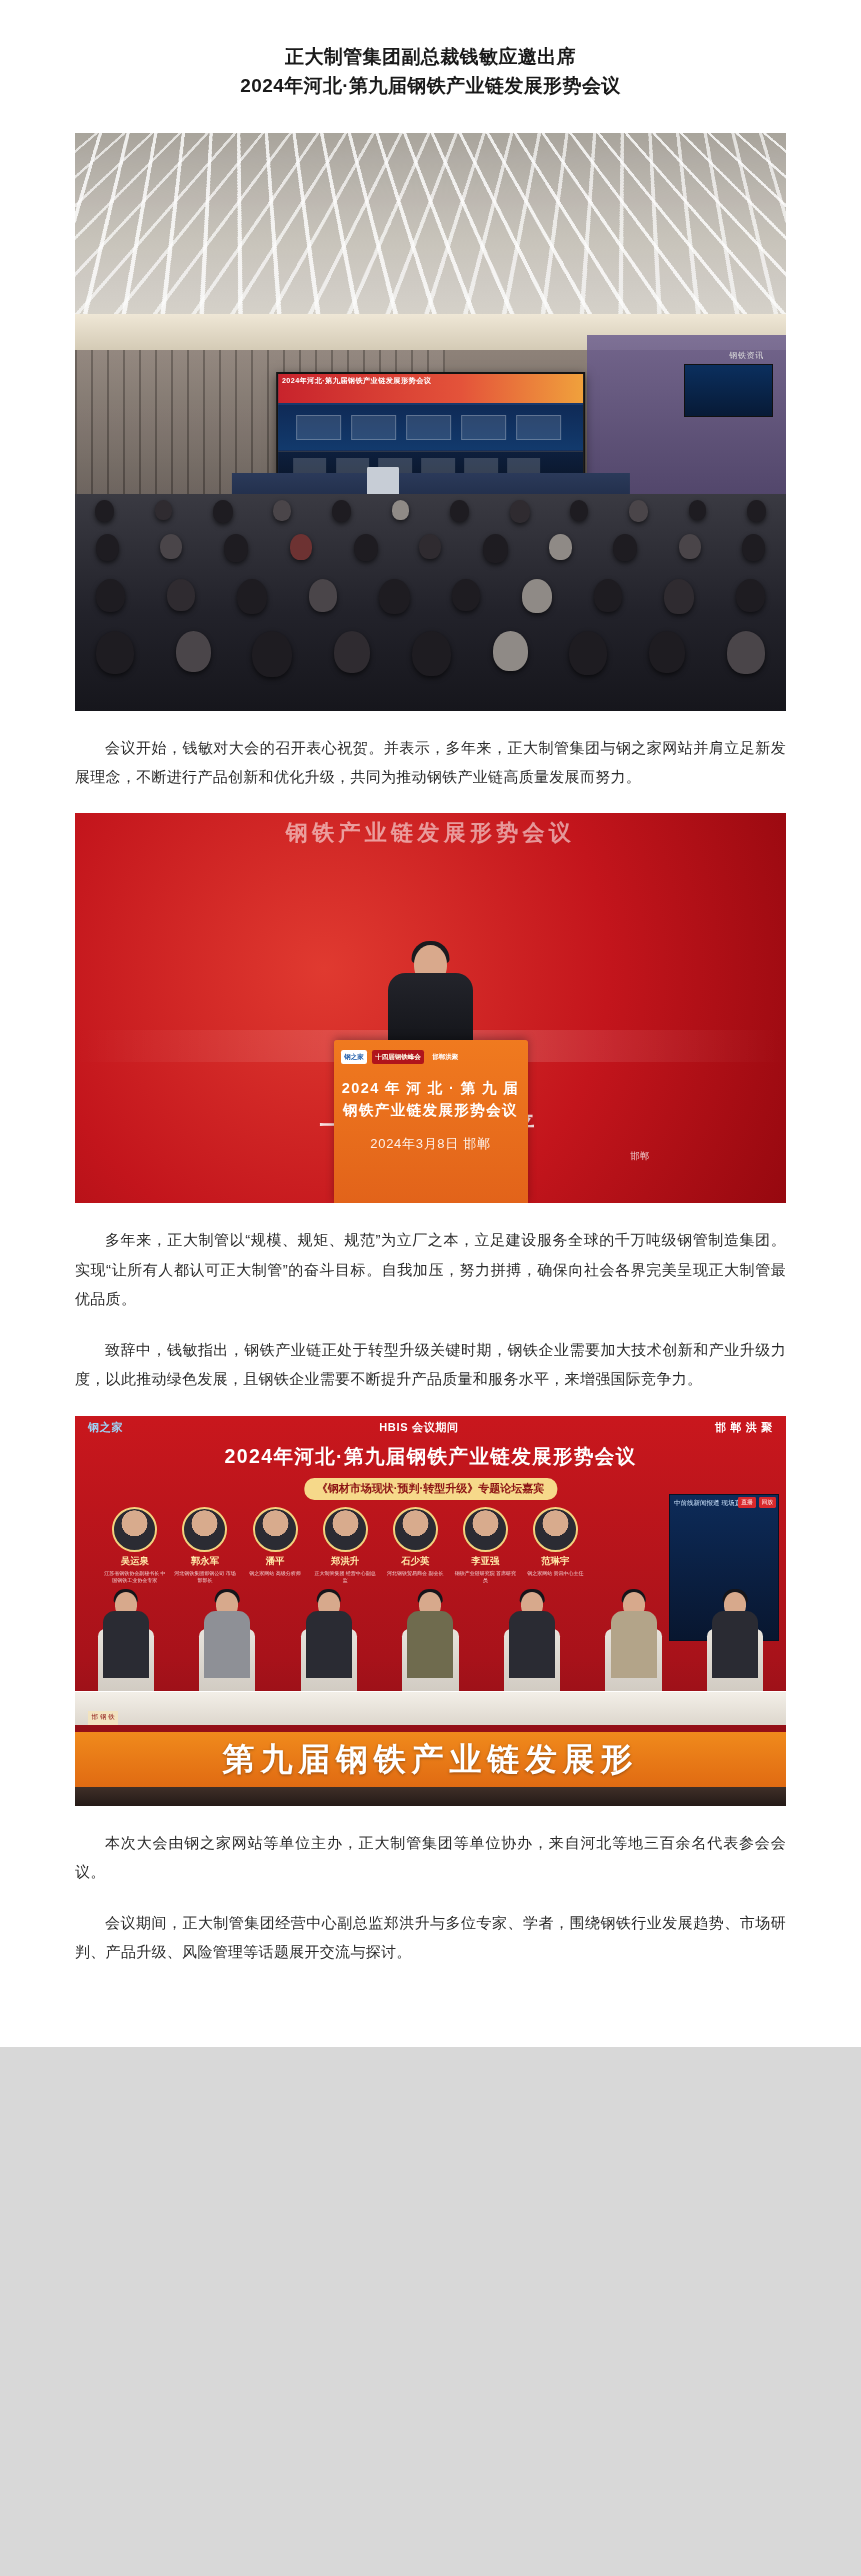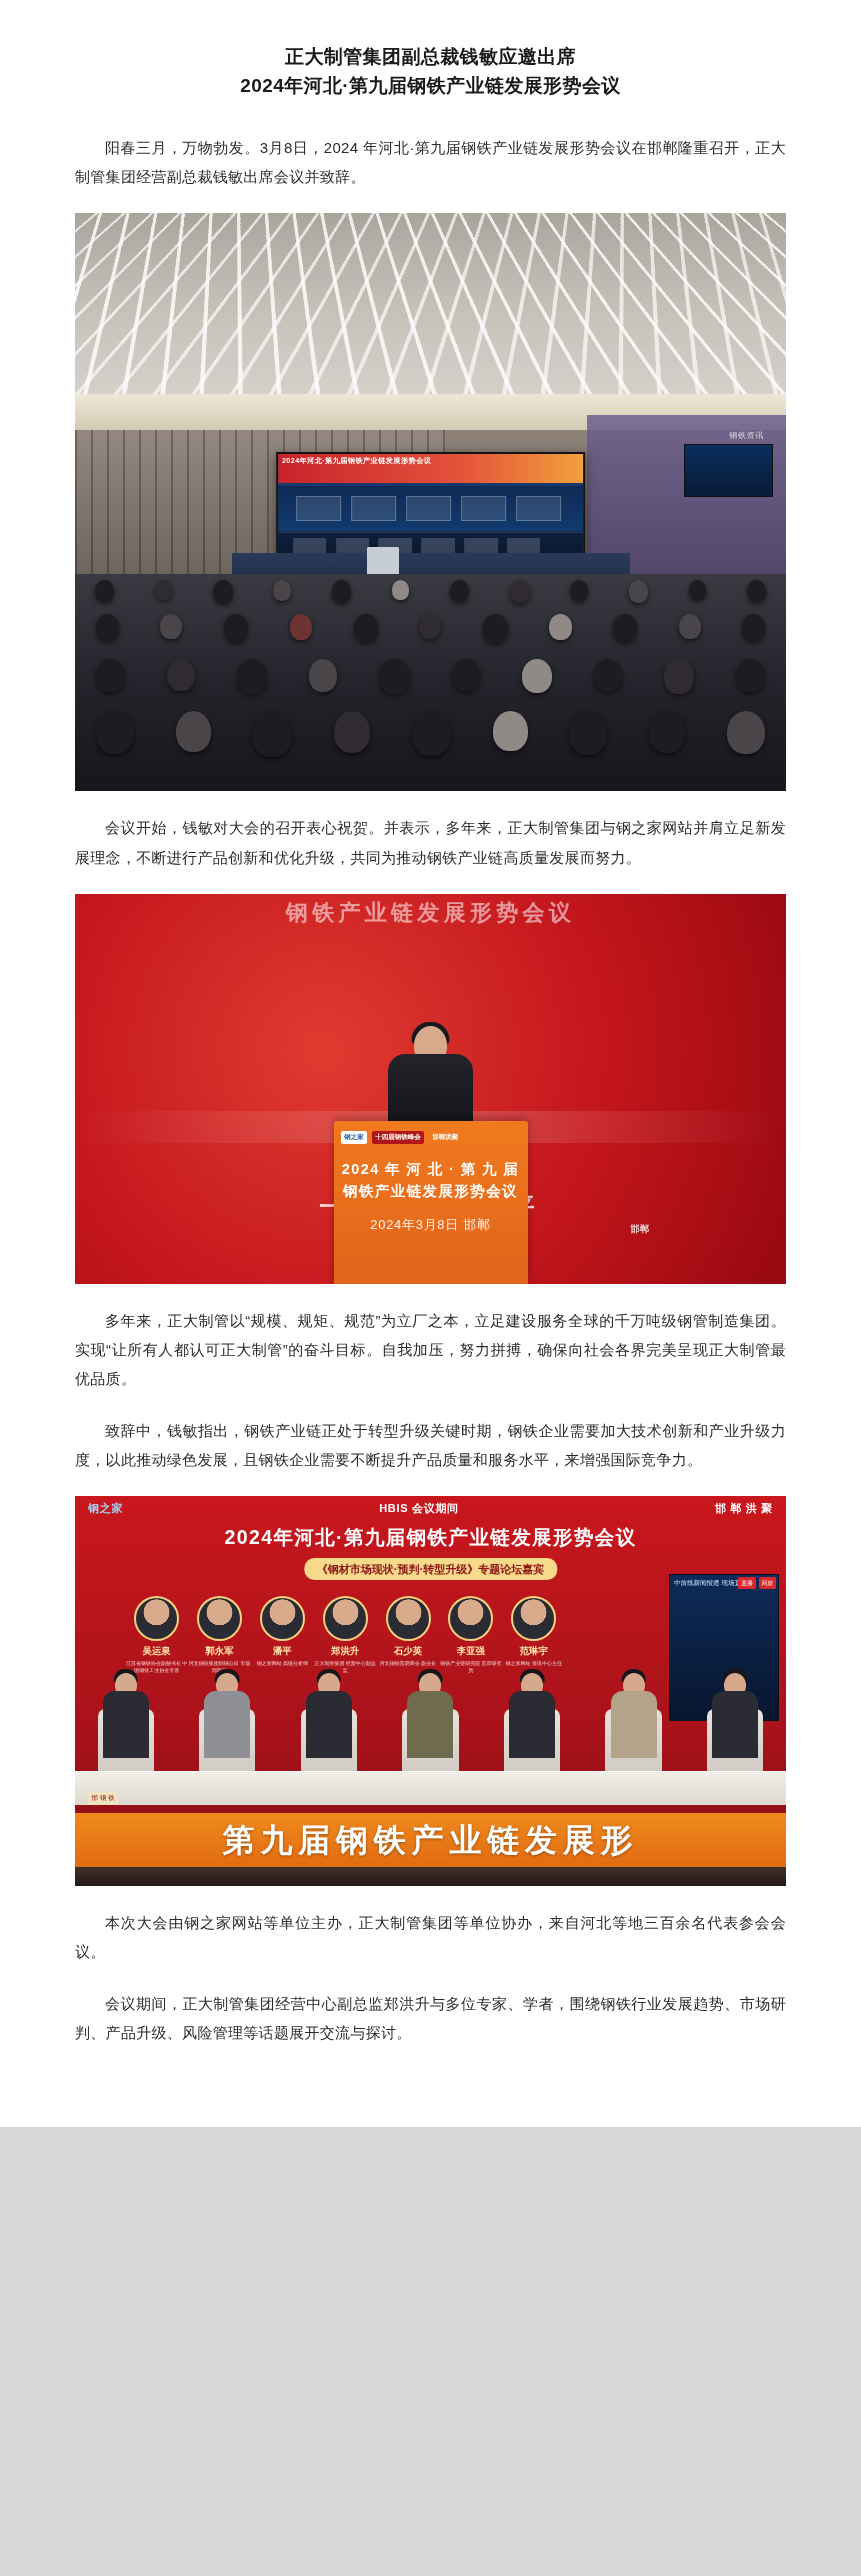--- a/index.html
+++ b/index.html
@@ -173,21 +173,21 @@
     position: absolute; top: 217px; left: 0; width: 100%; height: 32px;
     background: linear-gradient(90deg, rgba(255,255,255,0), rgba(255,255,255,.18), rgba(255,255,255,0));
   }
   .f2-bottomtext {
     position: absolute; bottom: 61px; left: 0; width: 100%;
     text-align: center; color: rgba(255,255,255,.85);
     font-size: 24.6px; font-weight: bold; letter-spacing: 7.2px;
     white-space: nowrap; overflow: hidden;
   }
   .f2-citylabel {
-    position: absolute; bottom: 48px; right: 137px; color: rgba(255,255,255,.8); font-size: 9.4px; font-weight: bold;
+    position: absolute; bottom: 40px; right: 137px; color: rgba(255,255,255,.8); font-size: 9.4px;
   }
   .f2-podium {
     position: absolute; bottom: 0; left: 50%; transform: translateX(-50%);
     width: 194px; height: 163px;
     background: linear-gradient(180deg, #f07a1f, #e2631a);
     border-radius: 2.9px 2.9px 0 0;
     box-shadow: 0 -1.4px 8.7px rgba(0,0,0,.3);
     overflow: hidden;
   }
   .f2-podium-logo {
@@ -254,22 +254,22 @@
   .f3-mainhead {
     position: absolute; top: 27.5px; left: 0; width: 100%; text-align: center;
     color: #fff; font-size: 19.5px; font-weight: bold; letter-spacing: 1.4px;
   }
   .f3-subhead {
     position: absolute; top: 62px; left: 50%; transform: translateX(-50%);
     background: #f6d98a; color: #8c1414; font-size: 11px; font-weight: bold;
     padding: 3.6px 13px; border-radius: 10px; white-space: nowrap;
   }
   .f3-guests {
-    position: absolute; top: 100px; left: 4%; width: 68%;
-    display: flex; justify-content: center;
+    position: absolute; top: 91px; left: 4%; width: 68%;
+    display: flex; justify-content: space-between;
   }
   .f3-guest { width: 13%; text-align: center; }
   .f3-avatar {
     width: 45px; height: 45px; border-radius: 50%;
     margin: 0 auto 3.6px auto;
     background: radial-gradient(circle at 50% 35%, #d8ab8d 0 38%, #2b2b33 39% 100%);
     border: 2.2px solid #f3d27e;
     box-sizing: border-box;
   }
   .f3-gname {
@@ -343,21 +343,20 @@
 <body>
 
 <div class="page">
   <div class="article">
 
     <div class="title-block">
       <div class="title-line">正大制管集团副总裁钱敏应邀出席</div>
       <div class="title-line">2024年河北·第九届钢铁产业链发展形势会议</div>
     </div>
 
-    <p class="body-text">阳春三月，万物勃发。3月8日，2024 年河北·第九届钢铁产业链发展形势会议在邯郸隆重召开，正大制管集团经营副总裁钱敏出席会议并致辞。</p>
 
     <div class="figure">
       <div class="fig1">
         <div class="f1-ceiling">
           <div class="f1-grid"></div>
         </div>
         <div class="f1-walllight"></div>
         <div class="f1-wall"></div>
         <div class="f1-wall-slats"></div>
         <div class="f1-purple"></div>

